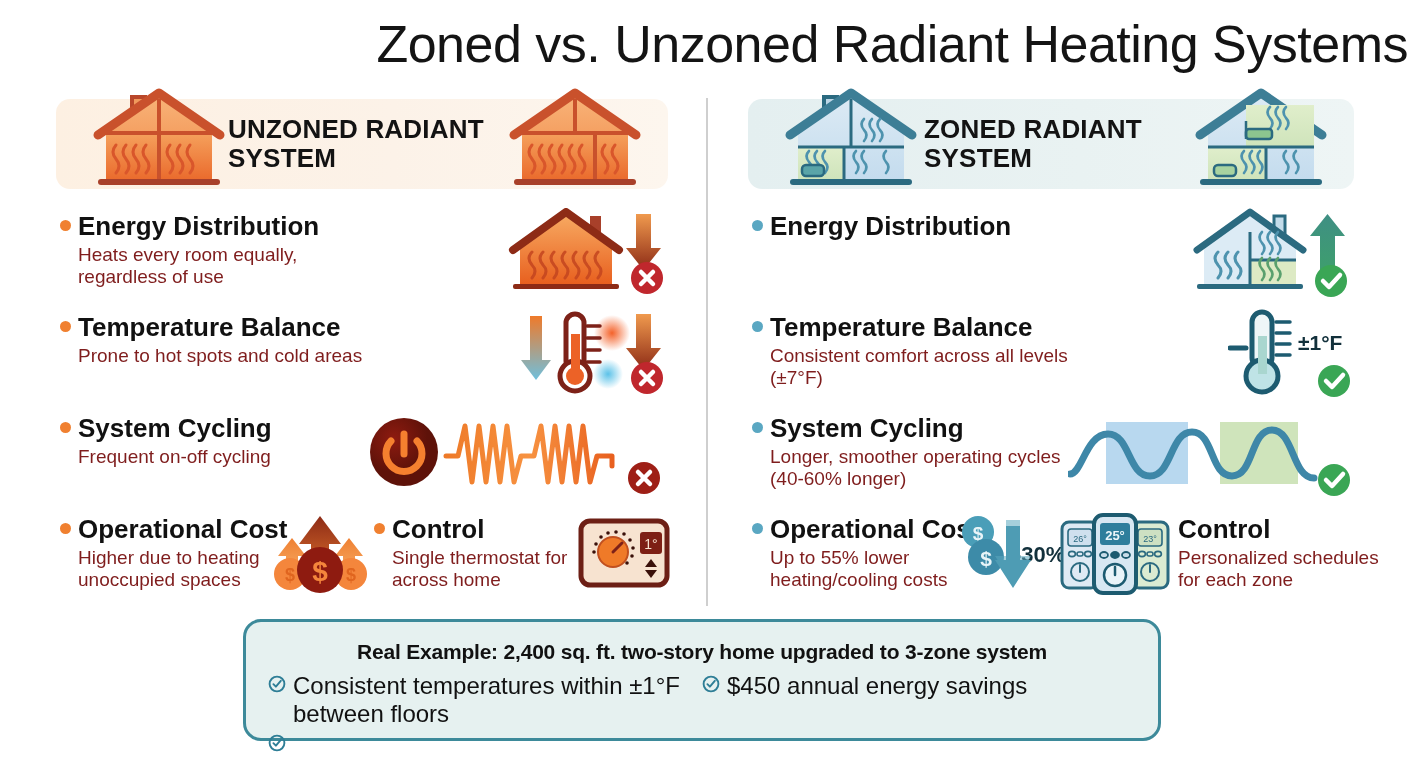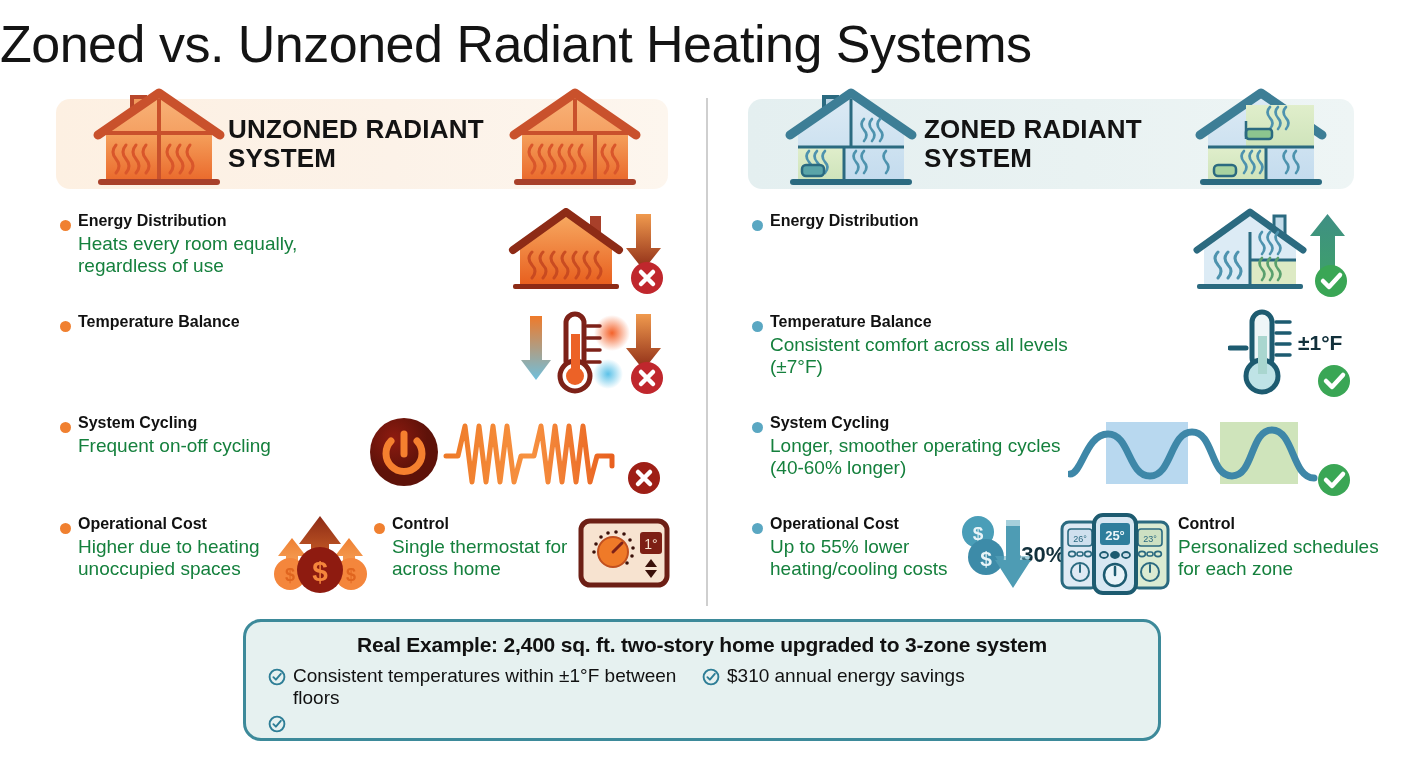--- a/index.html
+++ b/index.html
@@ -9,21 +9,21 @@
     font-family:"Liberation Sans", sans-serif;
     color:#111111;
     overflow:hidden;
     position:relative;
   }
   .page { position:relative; width:1408px; height:768px; }
 
   
   .title {
     position:absolute; top:14px; left:0; width:1408px;
-    text-align:left;
+    text-align:right;
     font-size:52px; font-weight:400; letter-spacing:-0.5px;
     color:#141414;
     font-family:"Liberation Sans", sans-serif;
   }
 
   
   .divider {
     position:absolute; left:706px; top:98px;
     width:2px; height:508px; background:#cfcfcf;
   }
@@ -50,45 +50,45 @@
   .hdr-house.h2 { right:18px; }
 
   
   .row { position:absolute; }
   .bullet {
     position:absolute; width:11px; height:11px; border-radius:50%;
   }
   .b-orange { background:#f08030; }
   .b-blue   { background:#5aa7c2; }
   .rowhead {
-    font-size:16px; font-weight:bold; color:#111; line-height:1.1;
+    font-size:26px; font-weight:bold; color:#111; line-height:1.1;
     white-space:nowrap;
   }
   .rowsub {
-    font-size:19px; font-weight:400; color:#15803d; line-height:1.18;
+    font-size:19px; font-weight:400; color:#7f1d1d; line-height:1.18;
     margin-top:3px;
   }
   .rowtext { position:absolute; }
 
   
   .example {
     position:absolute; left:243px; top:619px; width:918px; height:122px;
     border:3px solid #3d8a9a; border-radius:18px;
     background:#e6f1f0;
     box-sizing:border-box;
   }
   .ex-title {
     text-align:center; font-size:21px; font-weight:bold; color:#111;
-    margin-top:11px; letter-spacing:-0.2px;
+    margin-top:18px; letter-spacing:-0.2px;
   }
   .ex-cols { display:flex; margin-top:8px; padding:0 22px; }
   .ex-col { width:50%; }
   .ex-item { display:flex; align-items:flex-start; margin-bottom:3px; }
   .ex-item .tick { flex:0 0 auto; margin-right:7px; margin-top:3px; }
-  .ex-item .txt { font-size:19px; line-height:1.16; color:#111; }
+  .ex-item .txt { font-size:24px; line-height:1.16; color:#111; }
 
   svg { display:block; }
   .icon-abs { position:absolute; }
 </style>
 </head>
 <body>
 
 <div class="page">
 
   <div class="title">Zoned vs. Unzoned Radiant Heating Systems</div>
@@ -255,20 +255,21 @@
       <path d="M128 6 L143 6 L143 40 L153 40 L135.5 62 L118 40 L128 40 Z" fill="url(#arrDown1)"></path>
       <circle cx="139" cy="70" r="16" fill="#c0272d"></circle>
       <path d="M133 64 L145 76 M145 64 L133 76" stroke="#fff" stroke-width="4.5" stroke-linecap="round"></path>
     </svg>
   </div>
 
   <div class="row" style="left:56px; top:313px;">
     <div class="bullet b-orange" style="left:4px; top:8px;"></div>
     <div class="rowtext" style="left:22px; top:0; width:300px;">
       <div class="rowhead">Temperature Balance</div>
+      <div class="rowsub">Prone to hot spots and cold areas</div>
     </div>
   </div>
   <div class="icon-abs" style="left:508px; top:308px;">
     <svg width="160" height="90" viewBox="0 0 160 90">
       <defs>
         <linearGradient id="arrOB" x1="0" y1="0" x2="0" y2="1">
           <stop offset="0" stop-color="#ef7a2a"></stop>
             <stop offset="1" stop-color="#6fc0dd"></stop>
         </linearGradient>
         <linearGradient id="arrOD" x1="0" y1="0" x2="0" y2="1">
@@ -572,19 +573,19 @@
         </div>
       </div>
       <div class="ex-col">
         <div class="ex-item">
           <span class="tick">
             <svg width="18" height="18" viewBox="0 0 18 18">
               <circle cx="9" cy="9" r="7.4" fill="none" stroke="#2e7e96" stroke-width="1.9"></circle>
               <path d="M5.4 9.2 L7.9 11.7 L12.8 5.8" fill="none" stroke="#2e7e96" stroke-width="1.9" stroke-linecap="round" stroke-linejoin="round"></path>
             </svg>
           </span>
-          <span class="txt">$310 annual energy savings</span>
+          <span class="txt">$450 annual energy savings</span>
         </div>
       </div>
     </div>
   </div>
 
 </div>
 
 </body></html>

